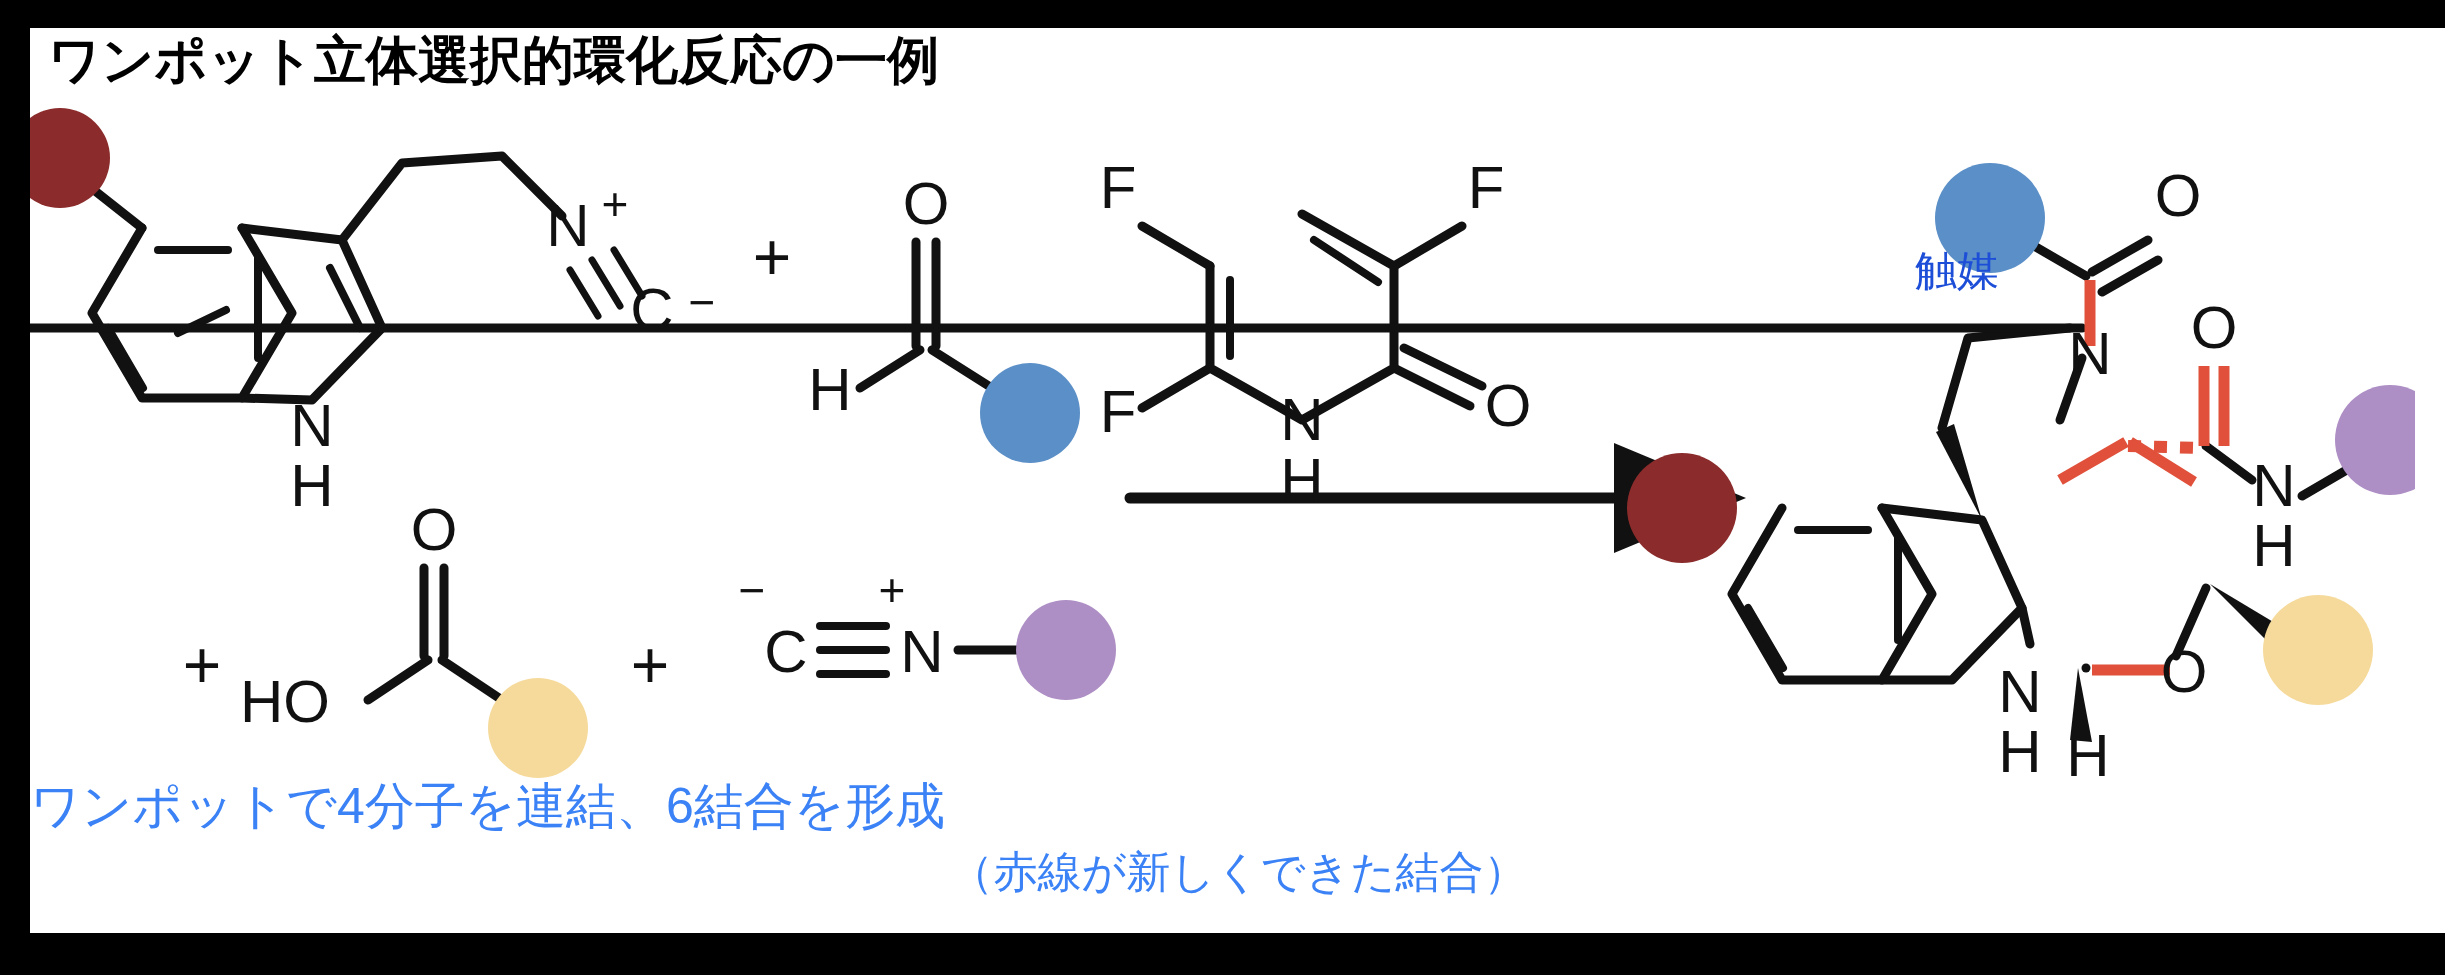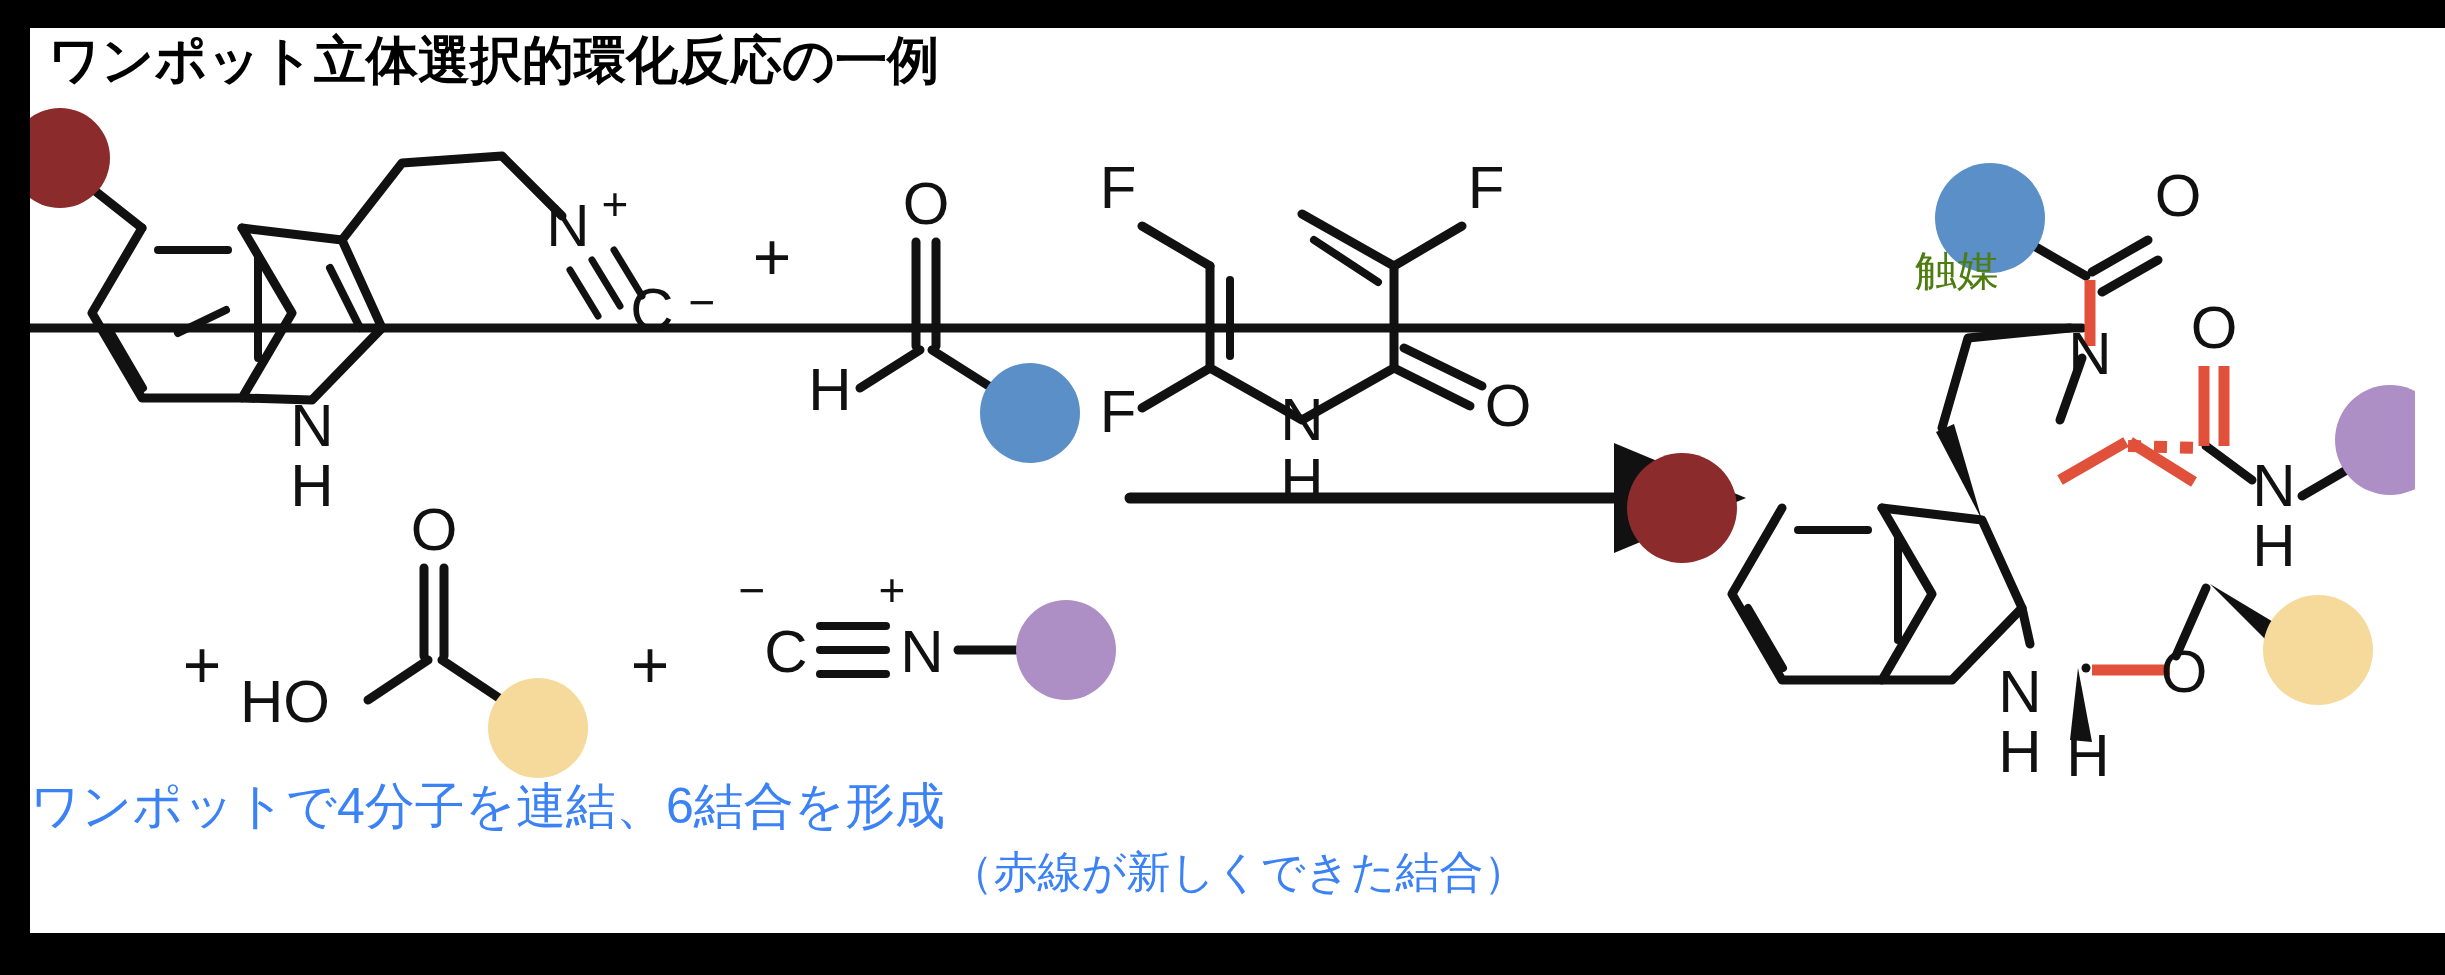--- a/index.html
+++ b/index.html
@@ -6,21 +6,21 @@
   body{width:2445px;height:975px;overflow:hidden;font-family:"Liberation Sans",sans-serif;}
   #root{position:relative;width:2445px;height:975px;background:#000;}
   #panel{position:absolute;left:30px;top:28px;width:2385px;height:905px;background:#fff;overflow:hidden;padding-left:32px;}
   #title{position:absolute;left:18px;top:6px;font-size:52px;font-weight:bold;color:#000;
          letter-spacing:0px;white-space:nowrap;line-height:1;}
   .svgwrap{position:absolute;left:0;top:0;width:2385px;height:905px;}
   #caption1{position:absolute;left:0;right:0;top:745px;
             font-size:50px;font-weight:normal;color:#3b82f6;white-space:nowrap;}
   #caption2{position:absolute;left:0;right:0;top:815px;text-align:center;
             font-size:44px;font-weight:normal;color:#3b82f6;white-space:nowrap;}
-  #catalyst-label{position:absolute;left:1885px;top:215px;font-size:42px;color:#4d7c0f;white-space:nowrap;}
+  #catalyst-label{position:absolute;left:1885px;top:215px;font-size:42px;color:#1d4ed8;white-space:nowrap;}
   svg{display:block;}
   text{font-family:"Liberation Sans",sans-serif;}
 </style>
 </head>
 <body>
 
 <div id="root">
   <div id="panel">
 
     <div id="title">ワンポット立体選択的環化反応の一例</div>

